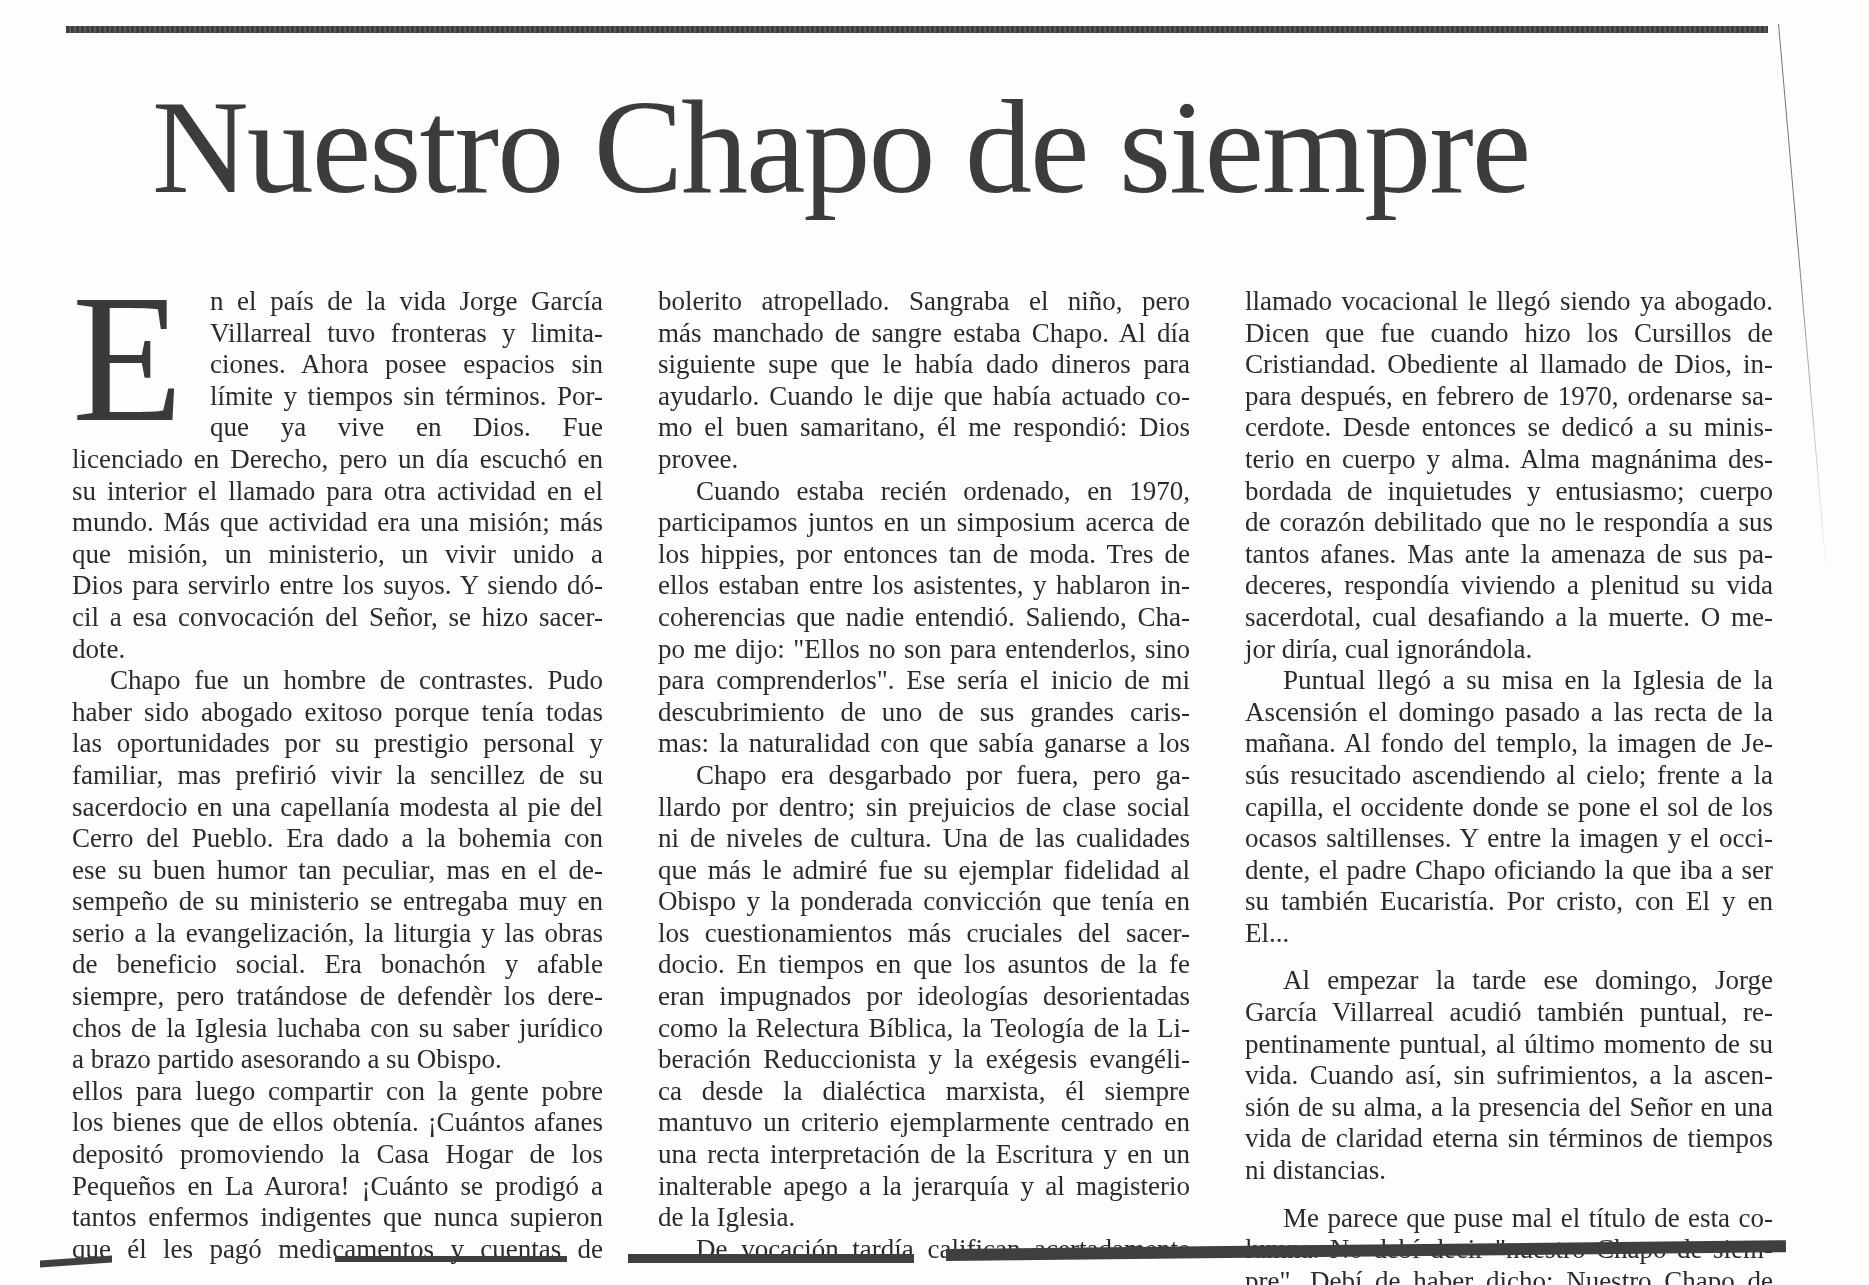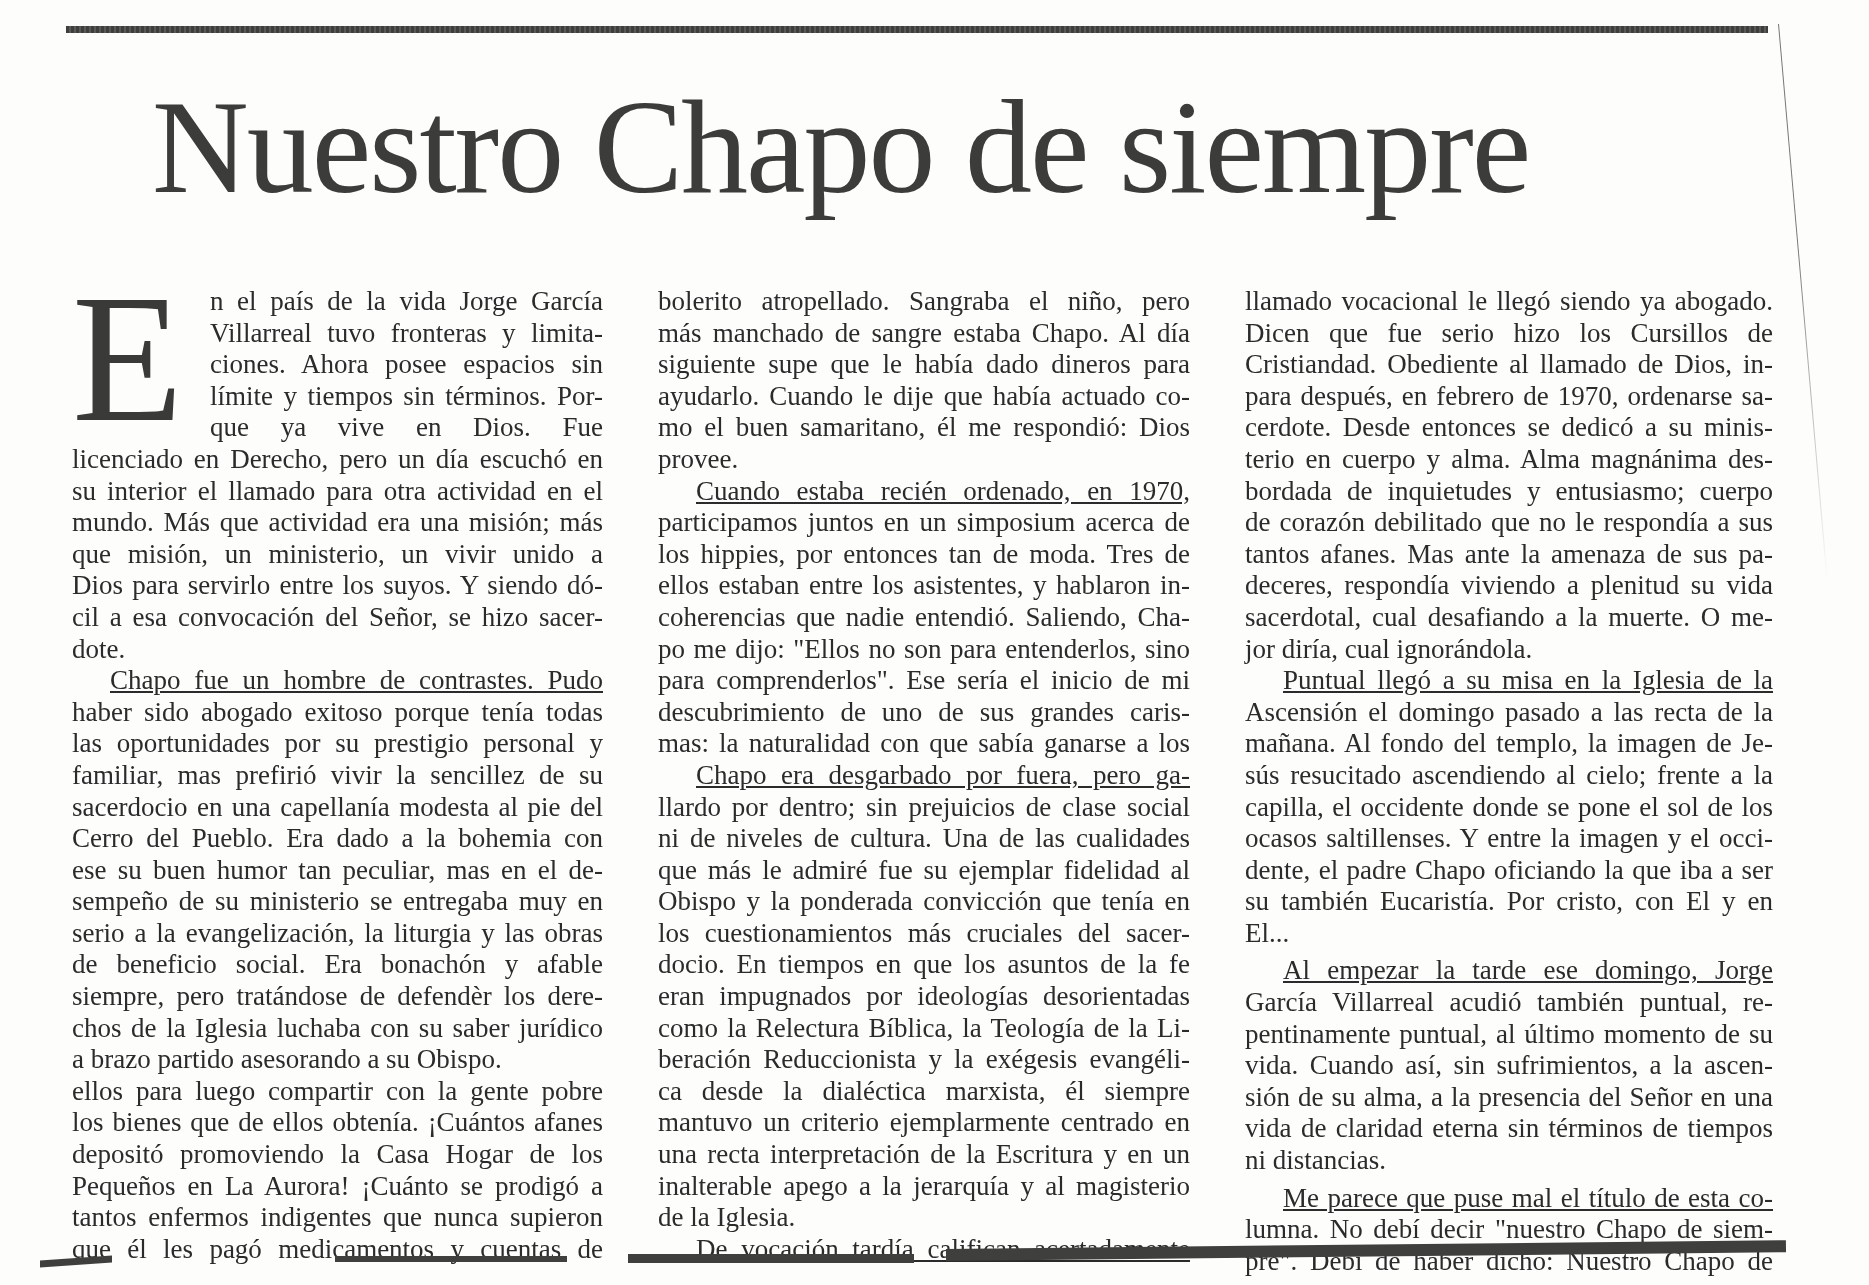--- a/index.html
+++ b/index.html
@@ -29,22 +29,22 @@
     position: absolute; top: 286px; font-size: 27px; line-height: 31.6px;
   }
   .col1 { left: 72px; width: 531px; }
   .col2 { left: 658px; width: 532px; }
   .col3 { left: 1245px; width: 528px; }
   .line {
     display: block; height: 31.6px; white-space: nowrap; overflow: visible;
     text-align: justify; text-align-last: justify;
   }
   .line.last { text-align-last: left; }
-  .line.indent { padding-left: 38px; text-decoration: underline; }
-  .line.gap { margin-top: 6px; }
+  .line.indent { padding-left: 38px; }
+  .line.gap { margin-top: 16px; }
   .dropcap {
     position: absolute; left: 72px; top: 290px; width: 112px; height: 138px;
     font-size: 182px; line-height: 138px; color: #3a3a38; overflow: visible;
   }
   .dropwrap { padding-left: 138px; }
   .rule-bot { position: absolute; height: 8px; background: #3f3f3d; }
 </style>
 </head>
 <body>
 
@@ -116,21 +116,21 @@
     <span class="line ">beración Reduccionista y la exégesis evangéli-</span>
     <span class="line ">ca desde la dialéctica marxista, él siempre</span>
     <span class="line ">mantuvo un criterio ejemplarmente centrado en</span>
     <span class="line ">una recta interpretación de la Escritura y en un</span>
     <span class="line ">inalterable apego a la jerarquía y al magisterio</span>
     <span class="line last">de la Iglesia.</span>
     <span class="line indent">De vocación tardía califican acertadamente</span>
   </div>
 <div class="col col3">
     <span class="line ">llamado vocacional le llegó siendo ya abogado.</span>
-    <span class="line ">Dicen que fue serio hizo los Cursillos de</span>
+    <span class="line ">Dicen que fue cuando hizo los Cursillos de</span>
     <span class="line ">Cristiandad. Obediente al llamado de Dios, in-</span>
     <span class="line ">para después, en febrero de 1970, ordenarse sa-</span>
     <span class="line ">cerdote. Desde entonces se dedicó a su minis-</span>
     <span class="line ">terio en cuerpo y alma. Alma magnánima des-</span>
     <span class="line ">bordada de inquietudes y entusiasmo; cuerpo</span>
     <span class="line ">de corazón debilitado que no le respondía a sus</span>
     <span class="line ">tantos afanes. Mas ante la amenaza de sus pa-</span>
     <span class="line ">deceres, respondía viviendo a plenitud su vida</span>
     <span class="line ">sacerdotal, cual desafiando a la muerte. O me-</span>
     <span class="line last">jor diría, cual ignorándola.</span>

